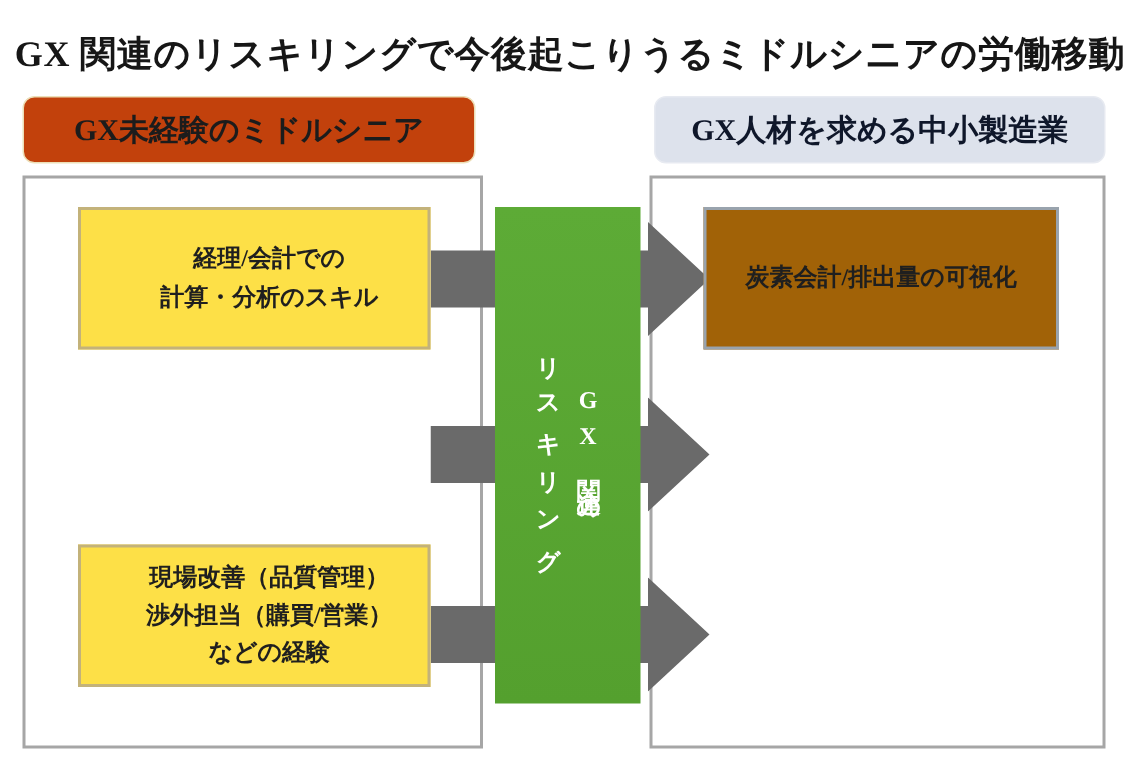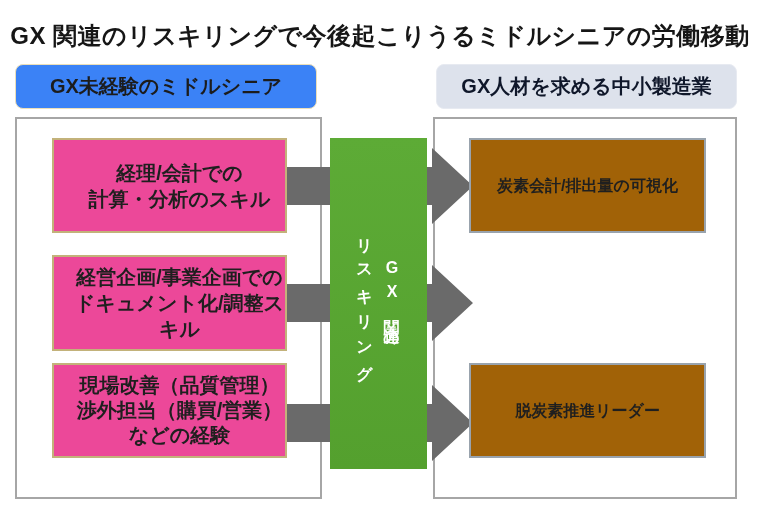--- a/index.html
+++ b/index.html
@@ -1,43 +1,43 @@
 <!DOCTYPE html>
 <html><head>
 <meta charset="utf-8">
 <style>
   * { margin:0; padding:0; box-sizing:border-box; }
   html,body { background:#ffffff; }
   #canvas {
     position:relative; width:760px; height:516px; background:#ffffff;
-    font-family:Liberation Sans, sans-serif; overflow:hidden;
+    font-family:Liberation Serif, serif; overflow:hidden;
   }
   .title {
     position:absolute; top:20px; left:0; width:100%; text-align:center;
     font-size:24px; font-weight:bold; color:#161616; letter-spacing:0.5px;
   }
   .hdr {
     position:absolute; top:64px; height:45px; border-radius:8px;
     display:flex; align-items:center; justify-content:center;
     font-size:20px; font-weight:bold;
   }
-  .hdr-left  { left:15px;  width:302px; background:#3b82f6; color:#1c1c1c; border:1px solid #ecdfb8; }
+  .hdr-left  { left:15px;  width:302px; background:#c2410c; color:#1c1c1c; border:1px solid #ecdfb8; }
   .hdr-right { left:436px; width:301px; background:#dde2ec; color:#0f172a; border:1px solid #e7eaf1; }
   .container {
     position:absolute; top:117px; height:382px; background:#ffffff;
     border:2px solid #a6a6a6; z-index:1;
   }
   .container-left  { left:15px;  width:307px; }
   .container-right { left:433px; width:304px; }
   .mbox {
     position:absolute; display:flex; align-items:center; justify-content:center;
     text-align:center; font-weight:bold; color:#1f1f1f; white-space:pre-line;
     z-index:2; line-height:26px;
   }
-  .box-cream { left:52px;  width:235px; background:#ec4899; border:2px solid #c3b27a; font-size:20px;padding-left:20px; }
+  .box-cream { left:52px;  width:235px; background:#fde047; border:2px solid #c3b27a; font-size:16px;padding-left:20px; }
   .box-blue  { left:469px; width:237px; background:#a16207; border:2px solid #99a3ad; font-size:16px; }
   .row1 { top:138px; height:95px; }
   .row2 { top:255px; height:96px; }
   .row3 { top:363px; height:95px; line-height:25px; }
   .arrow { position:absolute; left:287px; width:187px; height:76px; z-index:2; }
   .arrow-1 { top:148px; } .arrow-2 { top:265px; } .arrow-3 { top:385px; }
   .green-box {
     position:absolute; left:330px; top:138px; width:97px; height:331px;
     background:linear-gradient(180deg,#5dab36,#54a02e); z-index:3;
     display:flex; align-items:center; justify-content:center;
@@ -66,27 +66,24 @@
   </svg>
   <svg class="arrow arrow-2" viewBox="0 0 187 76" aria-hidden="true">
     <polygon points="0,19 145,19 145,0 186,38 145,76 145,57 0,57" fill="#6a6a6a"></polygon>
   </svg>
   <svg class="arrow arrow-3" viewBox="0 0 187 76" aria-hidden="true">
     <polygon points="0,19 145,19 145,0 186,38 145,76 145,57 0,57" fill="#6a6a6a"></polygon>
   </svg>
 
   <div class="mbox box-cream row1">経理/会計での
 計算・分析のスキル</div>
-  <div class="mbox box-cream row2">経営企画/事業企画での
-ドキュメント化/調整スキル</div>
   <div class="mbox box-cream row3">現場改善（品質管理）
 渉外担当（購買/営業）
 などの経験</div>
 
   <div class="mbox box-blue row1">炭素会計/排出量の可視化</div>
-  <div class="mbox box-blue row3">脱炭素推進リーダー</div>
 
   <div class="green-box">
     <div class="green-label">GX関連の
 リスキリング</div>
   </div>
 
 </div>
 
 </body></html>

